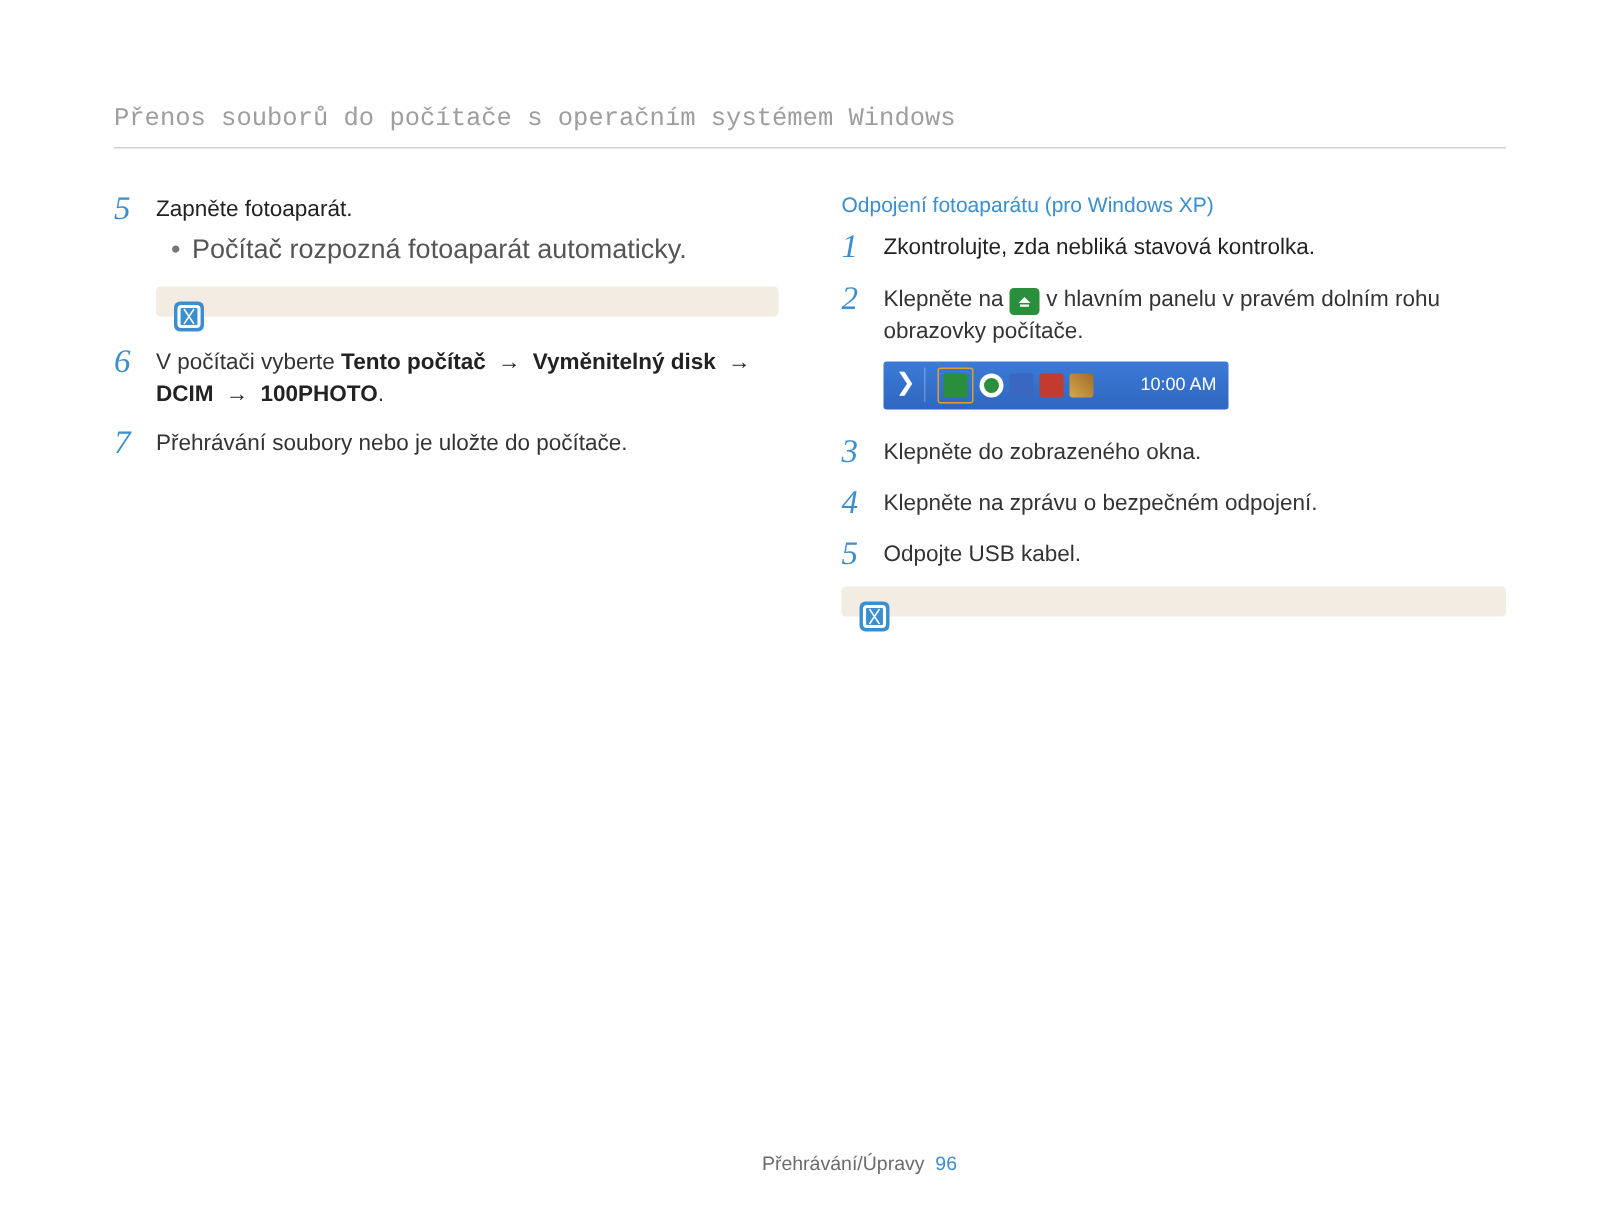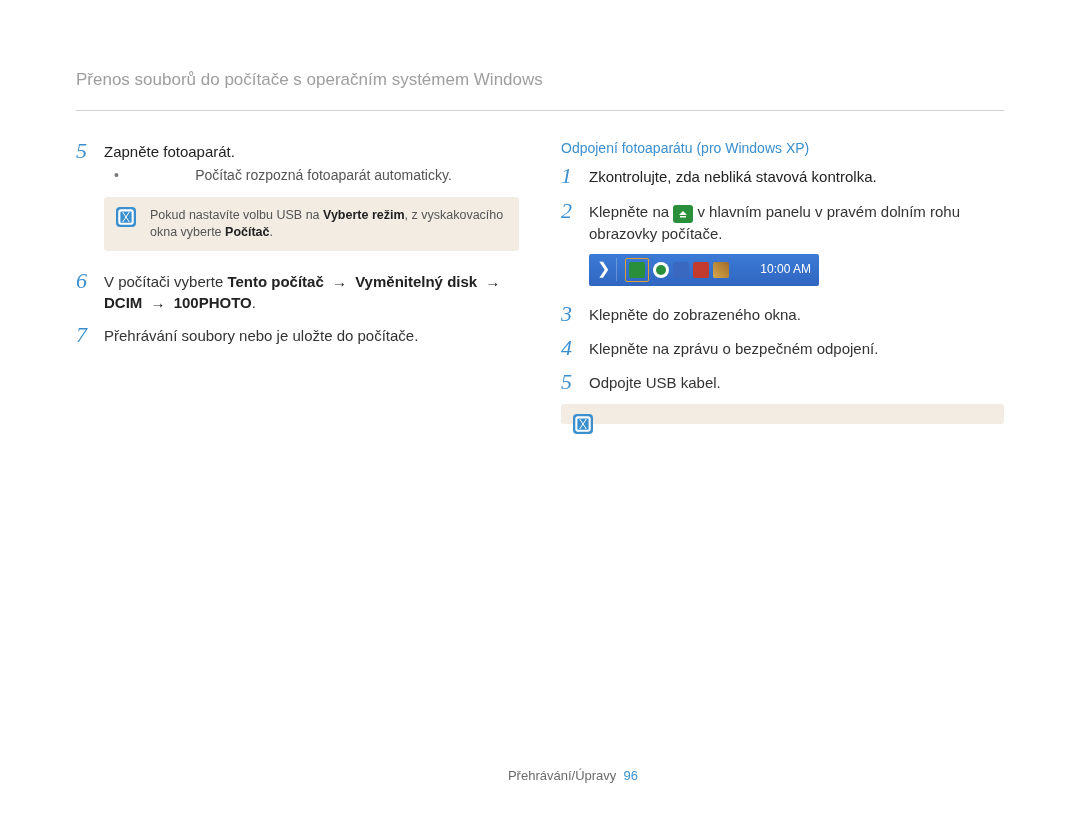--- a/index.html
+++ b/index.html
@@ -17,22 +17,23 @@
     position: relative;
     width: 1080px;
     height: 815px;
     padding: 68px 76px 0 76px;
     box-sizing: border-box;
   }
   .page-header {
     color: #9e9e9e;
     font-size: 17px;
     border-bottom: 1px solid #d0d0d0;
-    padding-bottom: 18px;
+    padding-bottom: 6px;
     margin-bottom: 28px;
+    font-family: Liberation Mono, monospace;
   }
   .columns {
     display: flex;
     gap: 42px;
   }
   .col {
     flex: 1 1 0;
     min-width: 0;
   }
   .num-item {
@@ -57,24 +58,23 @@
     color: #222;
   }
   .sub-bullets {
     margin: 4px 0 0 0;
     padding: 0 0 0 14px;
   }
   .sub-bullets li {
     list-style: none;
     position: relative;
     color: #555;
-    font-size: 14px;
+    font-size: 18px;
     margin-bottom: 2px;
     padding-left: 10px;
-    text-align: center;
   }
   .sub-bullets li::before {
     content: "•";
     position: absolute;
     left: -4px;
     color: #777;
   }
   .note-box {
     background: #f2ece3;
     border-radius: 3px;
@@ -196,23 +196,20 @@
         </div>
       </div>
 
       <div class="note-box">
         <div class="note-icon">
           <svg viewBox="0 0 24 24" fill="none" stroke="#fff" stroke-width="2.5">
             <rect x="4" y="4" width="16" height="16" rx="2"></rect>
             <path d="M8 6l8 12M16 6l-8 12" stroke-width="1.2"></path>
           </svg>
         </div>
-        <span>
-          <span>Pokud nastavíte volbu USB na </span><span class="bold">Vyberte režim</span><span>, z vyskakovacího okna vyberte </span><span class="bold">Počítač</span><span>.</span>
-        </span>
       </div>
 
       <div class="num-item">
         <div class="num">6</div>
         <div class="num-body lead">
           <span>V počítači vyberte </span>
           <span class="bold">Tento počítač</span>
           <span class="arrow bold">→</span>
           <span class="bold">Vyměnitelný disk</span>
           <span class="arrow bold">→</span>

